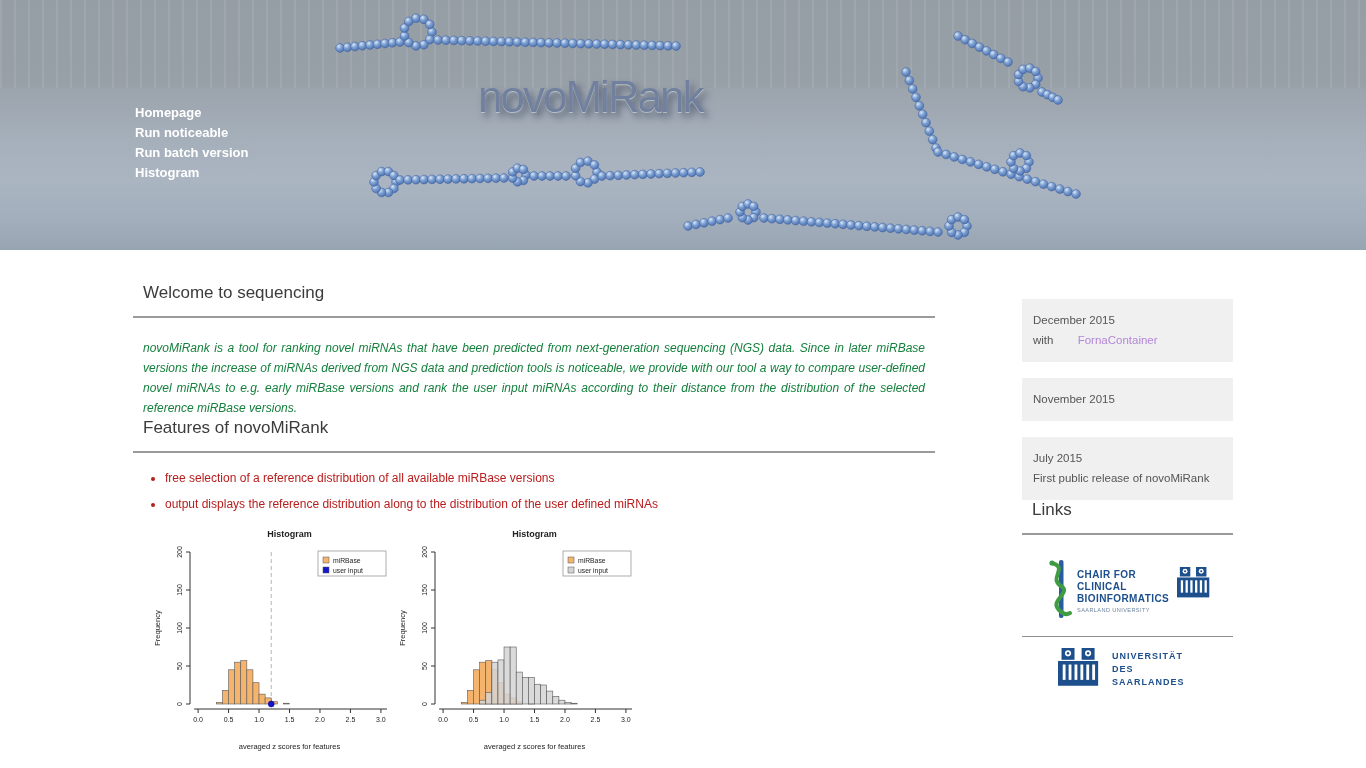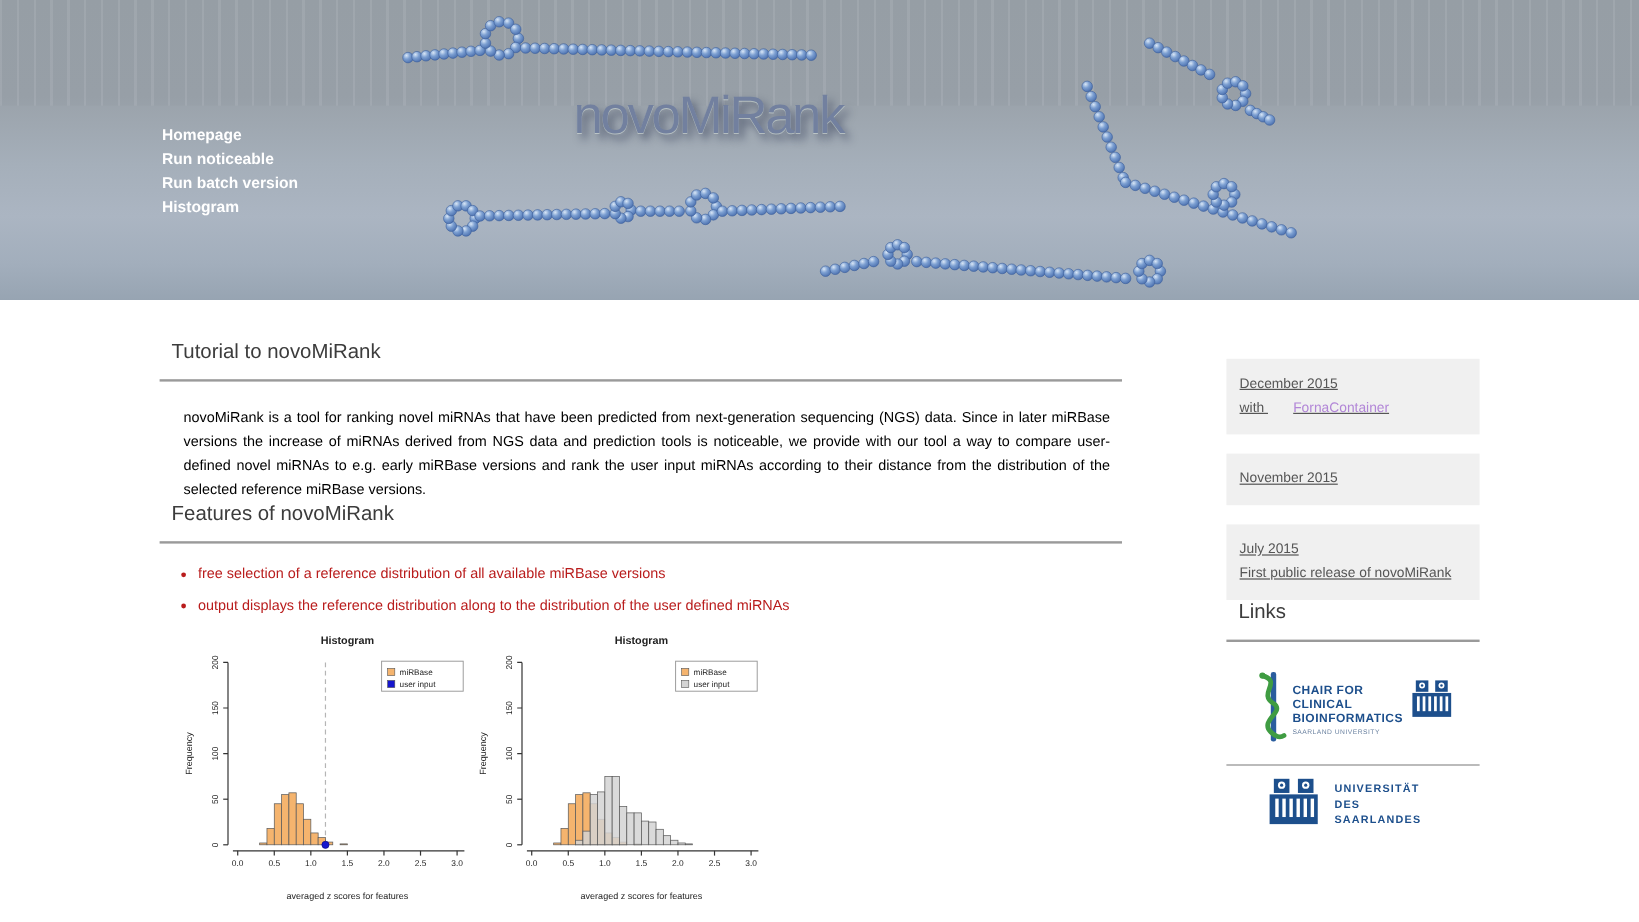--- a/index.html
+++ b/index.html
@@ -17,31 +17,31 @@
   .nav{position:absolute;left:135px;top:103px;}
   .nav a{display:block;color:#ffffff;font-weight:bold;font-size:13px;line-height:20px;
     text-decoration:none;cursor:pointer;}
 
   
   .main-col{position:absolute;left:133px;top:283px;width:802px;}
   .side-col{position:absolute;left:1022px;top:283px;width:211px;}
 
   h2.sec{margin:0;font-size:17px;font-weight:400;color:#3c3c3c;
     padding:0 0 13px 10px;border-bottom:2px solid #9a9a9a;}
-  .para{margin:20px 10px 0 20px;font-size:12px;line-height:20px;color:#000000;text-align:justify;}
+  .para{margin:20px 10px 0 10px;font-size:12px;line-height:20px;color:#15803d;text-align:justify;font-style:italic;}
   .feat-head{margin-top:36px;}
   ul.feats{margin:18px 0 0 0;padding-left:32px;color:#b91c1c;}
   ul.feats li{font-size:12px;line-height:14px;margin-bottom:12px;}
 
   .charts{display:flex;margin:8px 0 0 17px;}
   .charts svg{display:block;}
 
   
   .news-box{background:#f0f0f0;margin-top:16px;padding:11px 11px 12px 11px;
-    font-size:11.5px;line-height:20px;color:#555;text-decoration:underline;}
+    font-size:11.5px;line-height:20px;color:#555;}
   .news-box .nlink{text-decoration:none;cursor:pointer;padding-left:21px;}
   .links-head{margin-top:30px;}
   .logos{padding-top:20px;text-align:center;}
   .logo-wrap{display:block;margin:0 auto;cursor:pointer;text-decoration:underline;}
   .logo-div{height:1px;background:#8f8f8f;margin:7px 0 8px 0;}
 </style>
 </head>
 <body>
 
 <div id="page">
@@ -272,21 +272,21 @@
     <div class="banner-title">novoMiRank</div>
     <nav class="nav">
       <a>Homepage</a>
       <a>Run noticeable</a>
       <a>Run batch version</a>
       <a>Histogram</a>
     </nav>
   </div>
 
   <div class="main-col">
-    <h2 class="sec">Tutorial to novoMiRank</h2>
+    <h2 class="sec">Welcome to sequencing</h2>
     <p class="para">novoMiRank is a tool for ranking novel miRNAs that have been predicted from next-generation sequencing (NGS) data. Since in later miRBase versions the increase of miRNAs derived from NGS data and prediction tools is noticeable, we provide with our tool a way to compare user-defined novel miRNAs to e.g. early miRBase versions and rank the user input miRNAs according to their distance from the distribution of the selected reference miRBase versions.</p>
 
     <h2 class="sec feat-head">Features of novoMiRank</h2>
     <ul class="feats">
       <li>free selection of a reference distribution of all available miRBase versions</li>
       <li>output displays the reference distribution along to the distribution of the user defined miRNAs</li>
     </ul>
 
     <div class="charts">
       <svg class="hist" width="245" height="232" viewBox="0 0 245 232">

